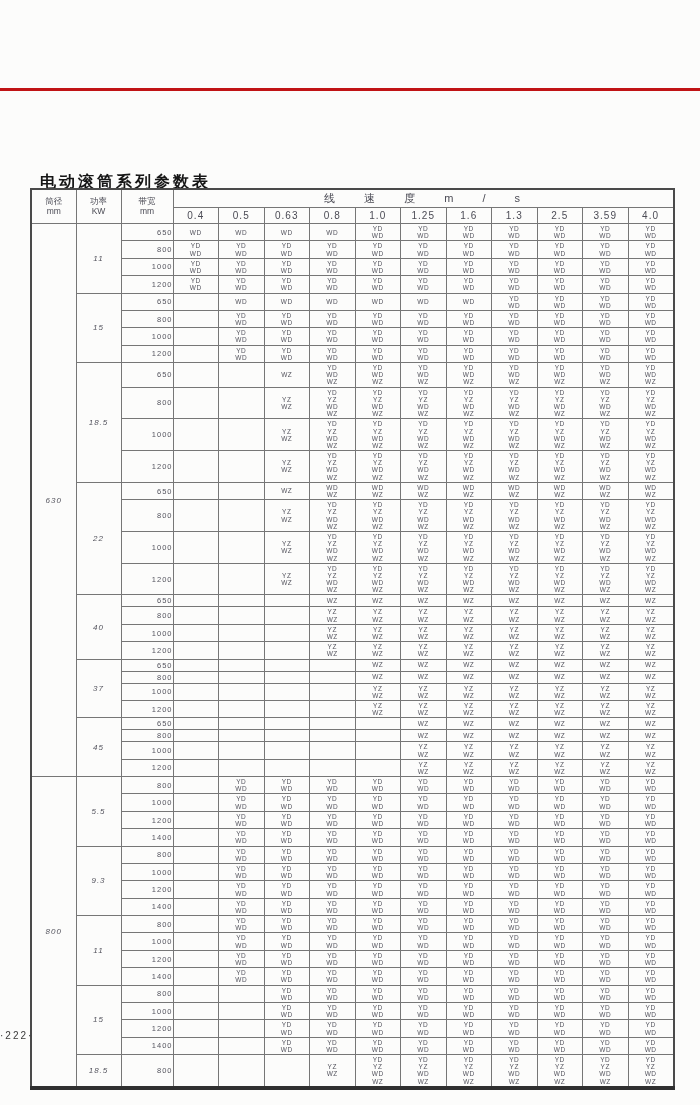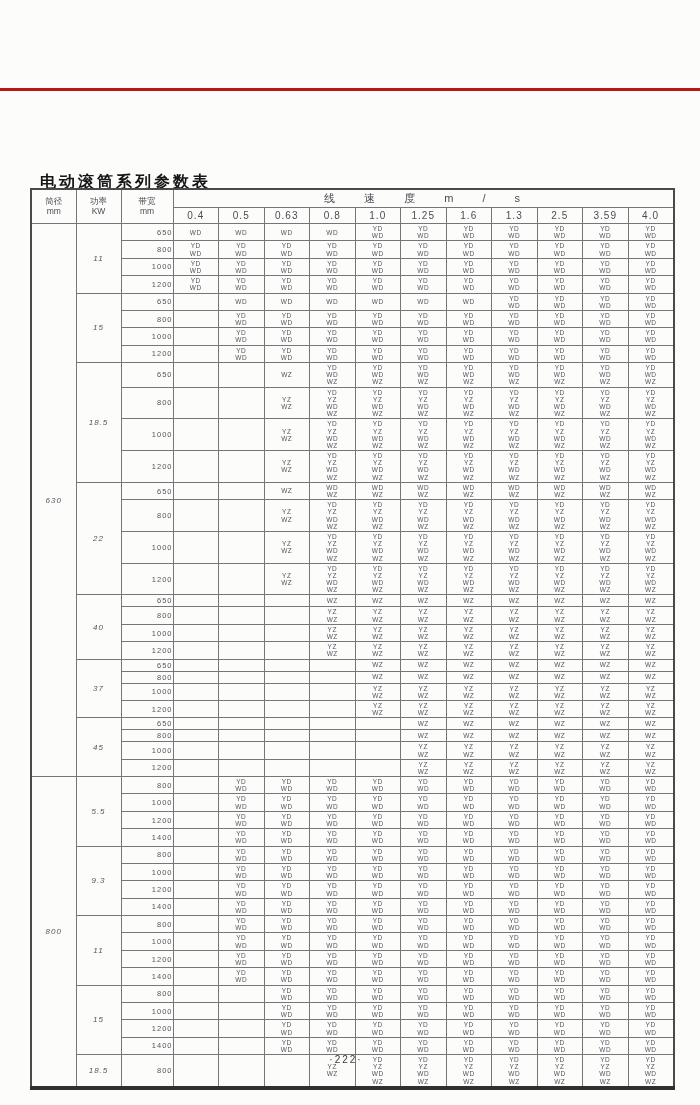--- a/index.html
+++ b/index.html
@@ -32,22 +32,22 @@
   .param-table{border:2px solid #4a4a4a;border-bottom:4px solid #303030;}
   td.h-cn{font-size:8.5px;color:#4b4b55;line-height:9.5px;}
   td.h-speed-title{font-size:11px;word-spacing:22px;letter-spacing:2px;color:#4b4b55;height:14px;margin-top:17px;}
   td.h-speed{font-size:10px;height:13px;color:#4b4b55;letter-spacing:1px;}
   td.c-diam{font-size:8px;letter-spacing:1px;font-style:italic;}
   td.c-power{font-size:8px;letter-spacing:1px;font-style:italic;}
   td.c-bw{font-size:7.5px;letter-spacing:1px;height:9px;text-align:right;}
   td.c-code{font-size:6.5px;line-height:7.2px;letter-spacing:0.5px;}
   td.c-code div{height:7.2px;}
   .page-number{
-    position:absolute;left:0;top:1054px;width:692px;
-    text-align:center;font-size:10px;color:#3a3a3a;letter-spacing:2px;
+    position:absolute;left:0;top:1030px;width:692px;
+    text-align:left;font-size:10px;color:#3a3a3a;letter-spacing:2px;
   }
 </style>
 </head>
 <body>
 
 <hr class="red-rule" style="background: rgb(192, 19, 21);">
 
 <div class="page-title">电动滚筒系列参数表</div>
 
 <table class="param-table">

